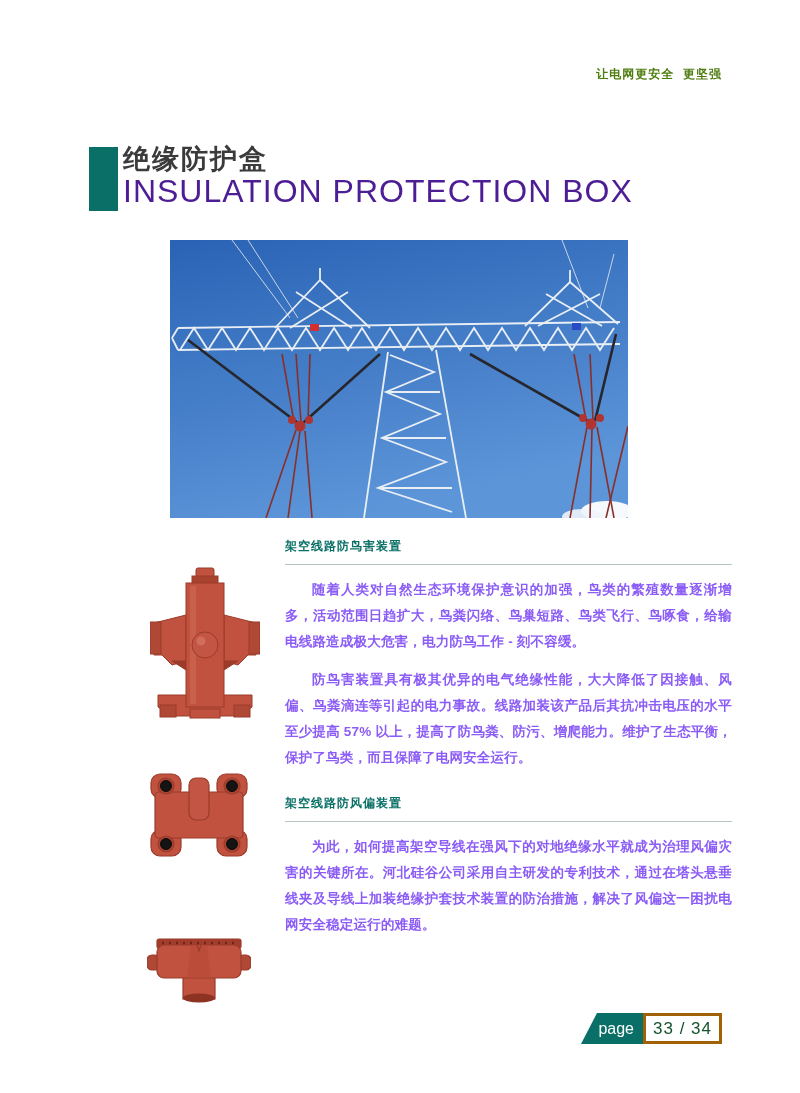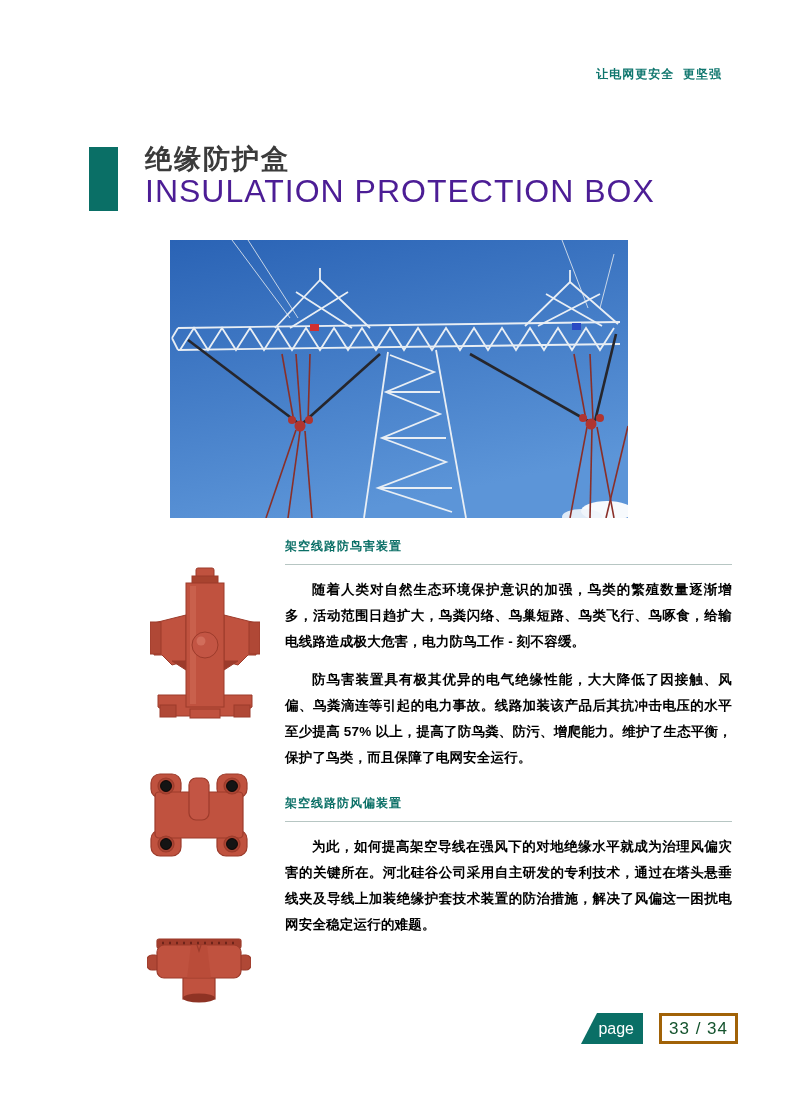--- a/index.html
+++ b/index.html
@@ -3,49 +3,49 @@
 <meta charset="utf-8">
 <style>
   html,body{margin:0;padding:0;background:#ffffff;}
   .page{
     position:relative;width:800px;height:1093px;background:#ffffff;overflow:hidden;
     font-family:"Liberation Sans","DejaVu Sans",sans-serif;
   }
   
   .slogan{
     position:absolute;top:66px;right:78px;
-    font-size:12px;font-weight:bold;color:#0f766e;letter-spacing:1px;white-space:pre;
+    font-size:12px;font-weight:bold;color:#4d7c0f;letter-spacing:1px;white-space:pre;
   }
   
   .title-block{position:absolute;left:89px;top:143px;display:flex;}
   .title-bar{width:29px;height:64px;background:#0a6f66;margin-top:4px;}
-  .title-texts{margin-left:27px;}
+  .title-texts{margin-left:5px;}
   .title-zh{margin:0;font-size:27px;line-height:32px;font-weight:bold;color:#3b3b3b;letter-spacing:2px;}
   .title-en{font-size:32px;line-height:33px;color:#4c1d95;letter-spacing:1px;white-space:nowrap;}
   
   .photo{position:absolute;left:170px;top:240px;width:458px;height:278px;}
   .photo svg{display:block;}
   
   .product{position:absolute;}
   .product-1{left:150px;top:566px;width:110px;height:154px;}
   .product-2{left:143px;top:768px;width:112px;height:94px;}
   .product-3{left:147px;top:931px;width:104px;height:72px;}
   
   .content{position:absolute;left:285px;top:538px;width:447px;}
   .section{margin-bottom:24px;}
   .section-heading{
     margin:0 0 4px 0;font-size:12px;font-weight:bold;color:#0a6f66;letter-spacing:1px;
     padding-bottom:9px;border-bottom:1px solid #b7c6c3;
   }
   .section p{
-    margin:12px 0 10px 0;font-size:13.5px;line-height:26px;font-weight:600;color:#000000;
+    margin:12px 0 10px 0;font-size:13.5px;line-height:26px;font-weight:600;color:#8b5cf6;
     text-indent:2em;text-align:justify;letter-spacing:0.2px;
   }
   
-  .page-indicator{position:absolute;top:1013px;left:581px;height:35px;display:flex;gap:16px;}
+  .page-indicator{position:absolute;top:1013px;left:581px;height:35px;display:flex;}
   .page-label{
     width:62px;height:31px;background:#0a6f66;color:#ffffff;font-size:16px;
     display:flex;align-items:center;justify-content:flex-end;padding-right:9px;box-sizing:border-box;
     clip-path:polygon(16px 0,100% 0,100% 100%,0 100%);
   }
   .page-number{
     width:79px;height:31px;border:3px solid #a16207;box-sizing:border-box;background:#ffffff;
     color:#14532d;font-size:17px;letter-spacing:1px;
     display:flex;align-items:center;justify-content:center;
   }

